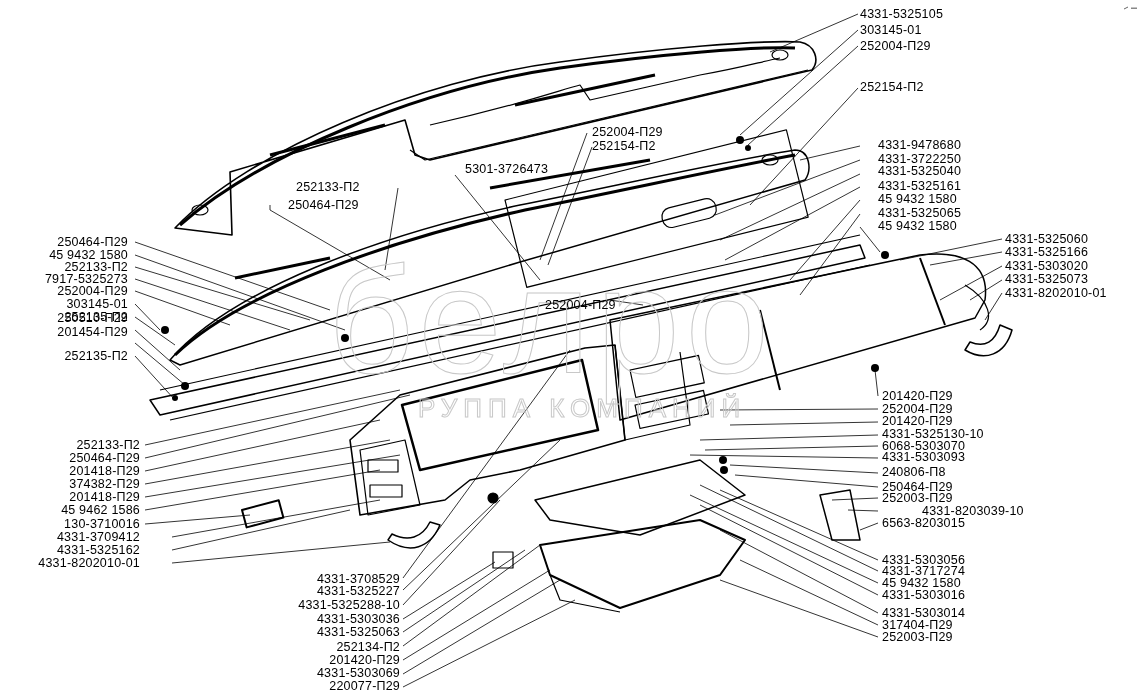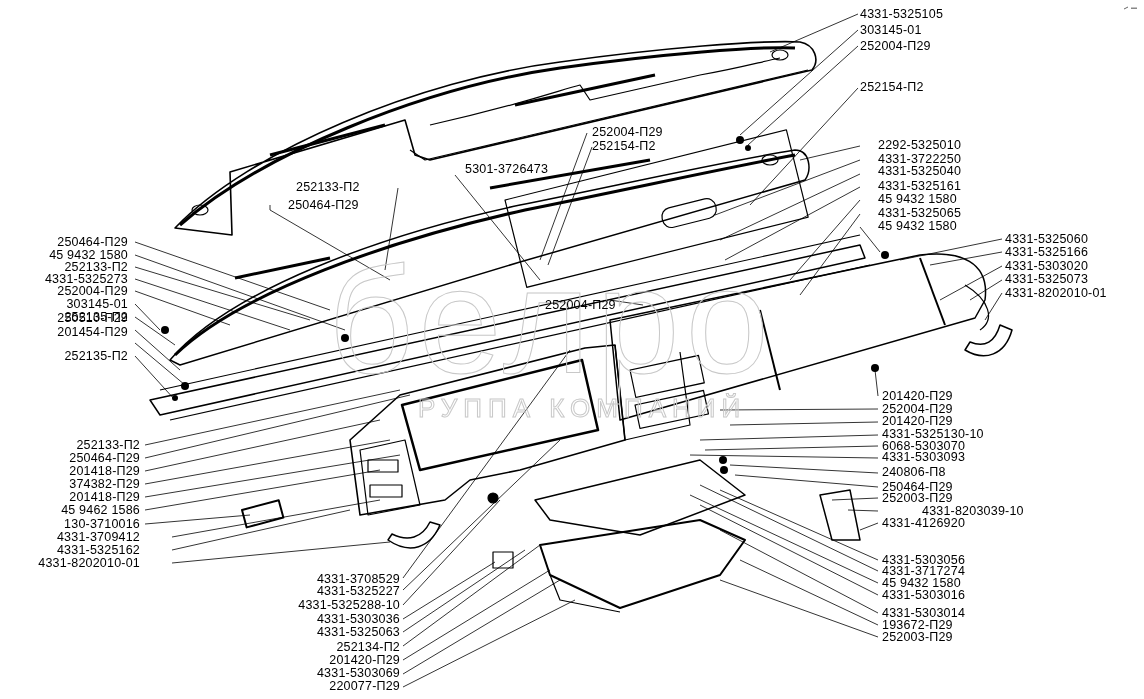--- a/index.html
+++ b/index.html
@@ -179,21 +179,21 @@
 <div class="lbl" style="left:860px;top:24px">303145-01</div>
 <div class="lbl" style="left:860px;top:40px">252004-П29</div>
 <div class="lbl" style="left:860px;top:81px">252154-П2</div>
 
 <div class="lbl" style="left:592px;top:126px">252004-П29</div>
 <div class="lbl" style="left:592px;top:140px">252154-П2</div>
 <div class="lbl" style="left:465px;top:163px">5301-3726473</div>
 <div class="lbl" style="left:296px;top:181px">252133-П2</div>
 <div class="lbl" style="left:288px;top:199px">250464-П29</div>
 
-<div class="lbl" style="left:878px;top:139px">2292-5325010</div>
+<div class="lbl" style="left:878px;top:139px">4331-9478680</div>
 <div class="lbl" style="left:878px;top:153px">4331-3722250</div>
 <div class="lbl" style="left:878px;top:165px">4331-5325040</div>
 <div class="lbl" style="left:878px;top:180px">4331-5325161</div>
 <div class="lbl" style="left:878px;top:193px">45 9432 1580</div>
 <div class="lbl" style="left:878px;top:207px">4331-5325065</div>
 <div class="lbl" style="left:878px;top:220px">45 9432 1580</div>
 
 <div class="lbl" style="left:1005px;top:233px">4331-5325060</div>
 <div class="lbl" style="left:1005px;top:246px">4331-5325166</div>
 <div class="lbl" style="left:1005px;top:260px">4331-5303020</div>
@@ -205,34 +205,34 @@
 <div class="lbl" style="left:882px;top:390px">201420-П29</div>
 <div class="lbl" style="left:882px;top:403px">252004-П29</div>
 <div class="lbl" style="left:882px;top:415px">201420-П29</div>
 <div class="lbl" style="left:882px;top:428px">4331-5325130-10</div>
 <div class="lbl" style="left:882px;top:440px">6068-5303070</div>
 <div class="lbl" style="left:882px;top:451px">4331-5303093</div>
 <div class="lbl" style="left:882px;top:466px">240806-П8</div>
 <div class="lbl" style="left:882px;top:481px">250464-П29</div>
 <div class="lbl" style="left:882px;top:492px">252003-П29</div>
 <div class="lbl" style="left:922px;top:505px">4331-8203039-10</div>
-<div class="lbl" style="left:882px;top:517px">4331-4126920</div>
+<div class="lbl" style="left:882px;top:517px">6563-8203015</div>
 
 <div class="lbl" style="left:882px;top:554px">4331-5303056</div>
 <div class="lbl" style="left:882px;top:565px">4331-3717274</div>
 <div class="lbl" style="left:882px;top:577px">45 9432 1580</div>
 <div class="lbl" style="left:882px;top:589px">4331-5303016</div>
 <div class="lbl" style="left:882px;top:607px">4331-5303014</div>
-<div class="lbl" style="left:882px;top:619px">193672-П29</div>
+<div class="lbl" style="left:882px;top:619px">317404-П29</div>
 <div class="lbl" style="left:882px;top:631px">252003-П29</div>
 
 <div class="lbl r" style="right:1016px;top:236px">250464-П29</div>
 <div class="lbl r" style="right:1016px;top:249px">45 9432 1580</div>
 <div class="lbl r" style="right:1016px;top:261px">252133-П2</div>
-<div class="lbl r" style="right:1016px;top:273px">4331-5325273</div>
+<div class="lbl r" style="right:1016px;top:273px">7917-5325273</div>
 <div class="lbl r" style="right:1016px;top:285px">252004-П29</div>
 <div class="lbl r" style="right:1016px;top:298px">303145-01</div>
 <div class="lbl r" style="right:1016px;top:311px">252135-П2</div>
 <div class="lbl r" style="right:1016px;top:312px">250510-П29</div>
 <div class="lbl r" style="right:1016px;top:326px">201454-П29</div>
 <div class="lbl r" style="right:1016px;top:350px">252135-П2</div>
 
 <div class="lbl r" style="right:1004px;top:439px">252133-П2</div>
 <div class="lbl r" style="right:1004px;top:452px">250464-П29</div>
 <div class="lbl r" style="right:1004px;top:465px">201418-П29</div>

